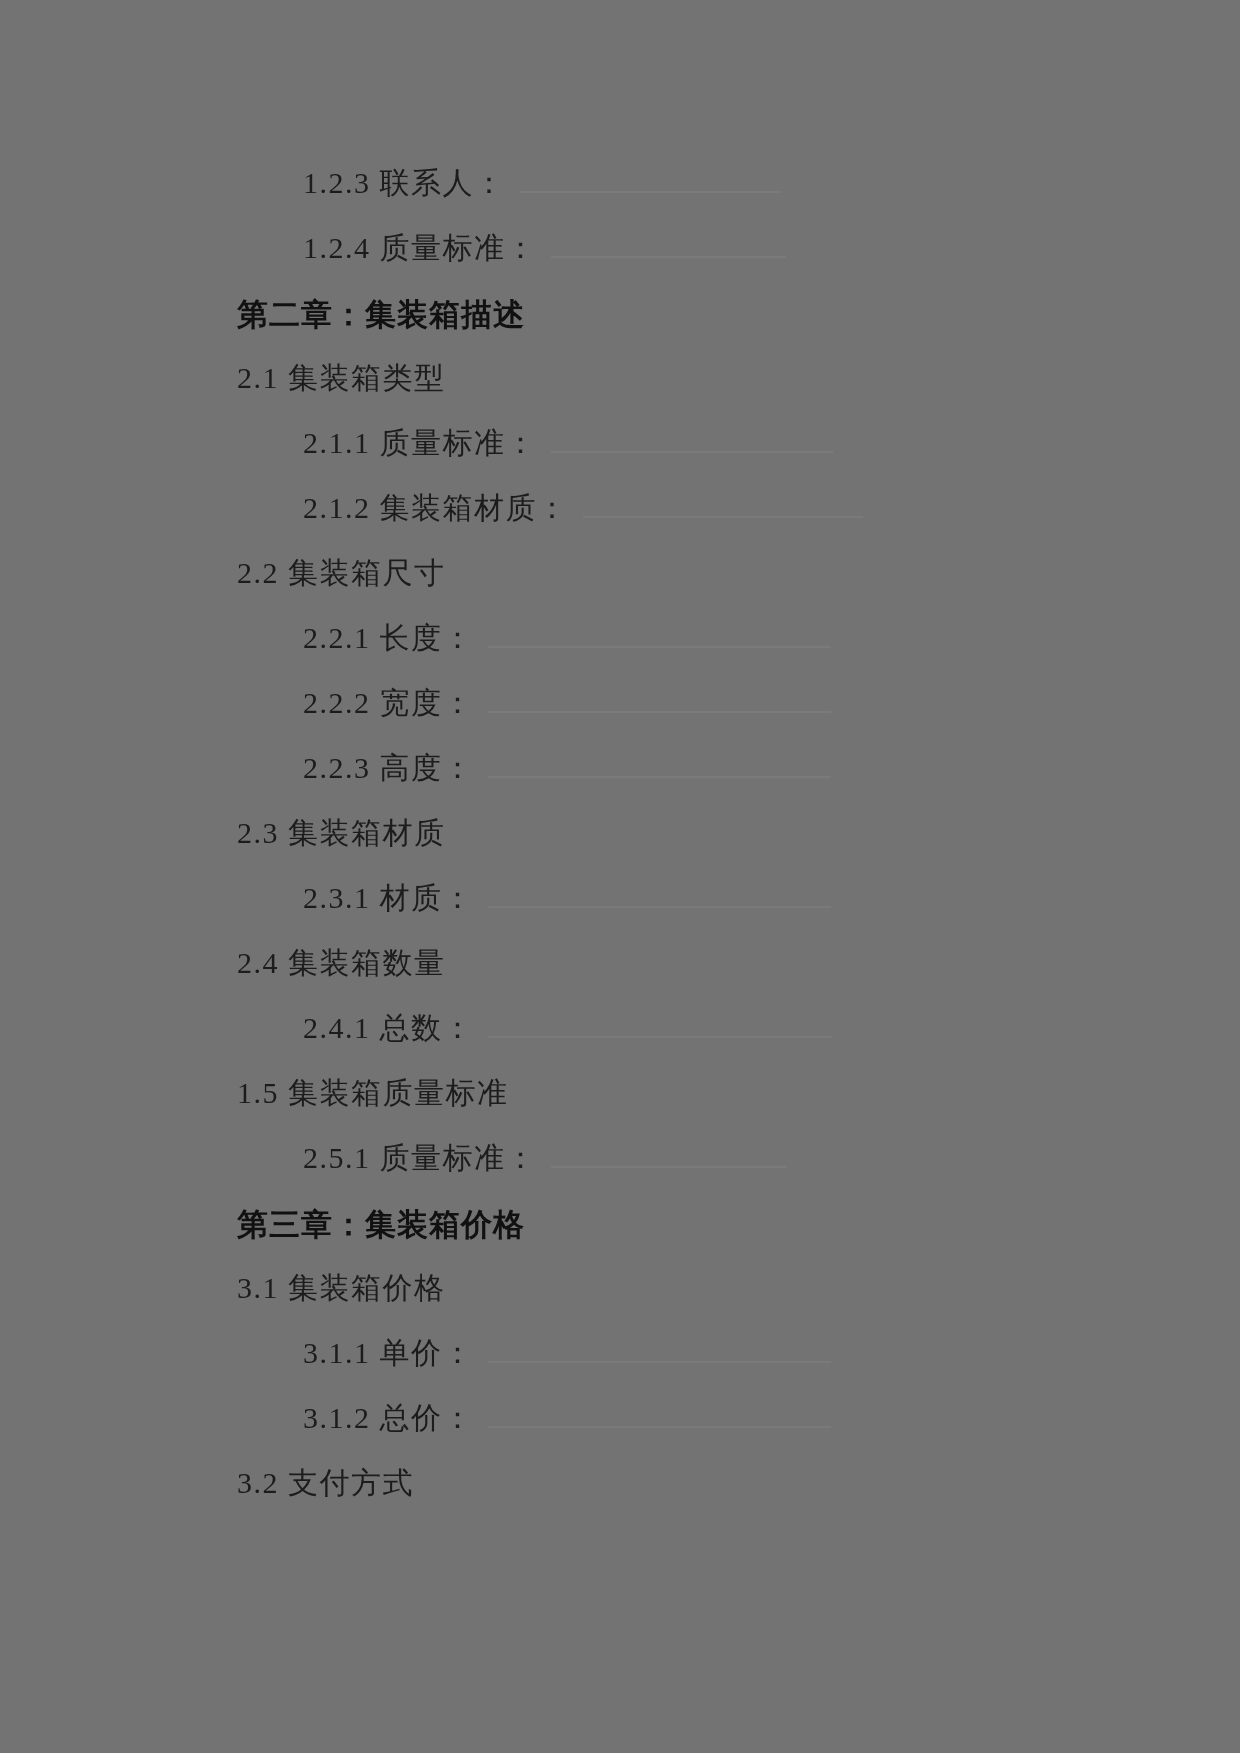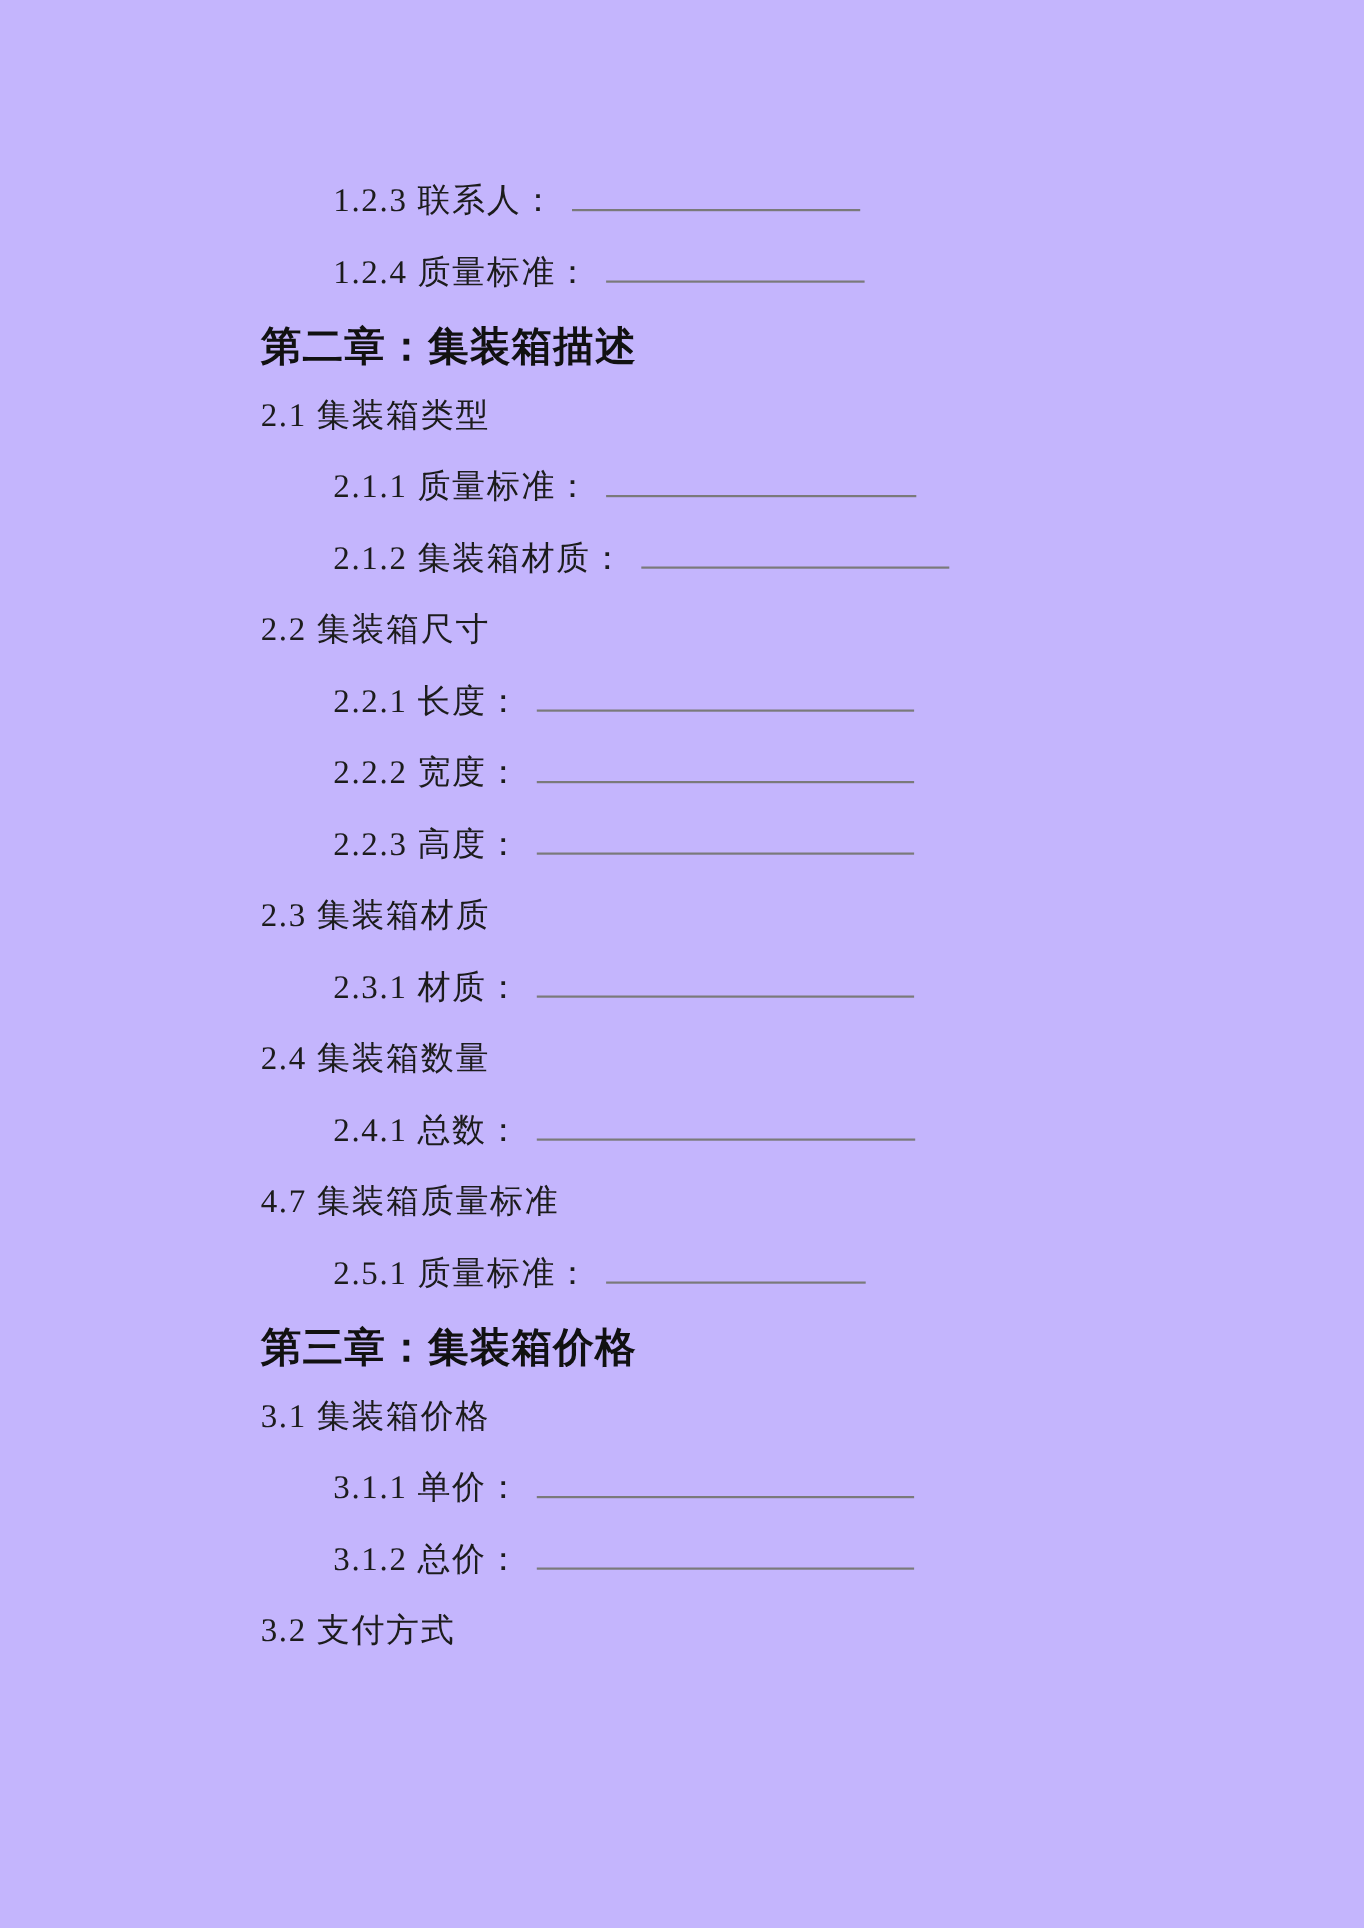--- a/index.html
+++ b/index.html
@@ -4,42 +4,42 @@
 <style>
   html, body {
     margin: 0;
     padding: 0;
     background: #ffffff;
   }
   .page {
     position: relative;
     width: 1240px;
     height: 1753px;
-    background: #c4b5fd;
+    background: #737373;
     overflow: hidden;
     font-family: "Liberation Serif", serif;
     color: #1c1c1c;
     box-sizing: border-box;
     padding-top: 166px;
     padding-left: 237px;
     padding-right: 60px;
   }
   .row {
     white-space: nowrap;
   }
   .row.section, .row.item {
     font-size: 30px;
     line-height: 33px;
     margin-bottom: 32px;
     letter-spacing: 1.5px;
     font-weight: 400;
   }
   .row.chapter {
     font-family: "Liberation Sans", sans-serif;
-    font-size: 37px;
+    font-size: 31px;
     line-height: 38px;
     margin-bottom: 27px;
     font-weight: 700;
     letter-spacing: 1px;
     color: #111111;
   }
   .row.item {
     margin-left: 66px;
   }
   .label {
@@ -64,21 +64,21 @@
       <div class="row item"><span class="label">2.1.1 质量标准：</span><span class="blank" style="width: 282px; border-bottom-color: rgb(122, 122, 122);"></span></div>
       <div class="row item"><span class="label">2.1.2 集装箱材质：</span><span class="blank" style="width: 280px; border-bottom-color: rgb(122, 122, 122);"></span></div>
       <div class="row section"><span class="label">2.2 集装箱尺寸</span></div>
       <div class="row item"><span class="label">2.2.1 长度：</span><span class="blank" style="width: 343px; border-bottom-color: rgb(122, 122, 122);"></span></div>
       <div class="row item"><span class="label">2.2.2 宽度：</span><span class="blank" style="width: 343px; border-bottom-color: rgb(122, 122, 122);"></span></div>
       <div class="row item"><span class="label">2.2.3 高度：</span><span class="blank" style="width: 343px; border-bottom-color: rgb(122, 122, 122);"></span></div>
       <div class="row section"><span class="label">2.3 集装箱材质</span></div>
       <div class="row item"><span class="label">2.3.1 材质：</span><span class="blank" style="width: 343px; border-bottom-color: rgb(122, 122, 122);"></span></div>
       <div class="row section"><span class="label">2.4 集装箱数量</span></div>
       <div class="row item"><span class="label">2.4.1 总数：</span><span class="blank" style="width: 344px; border-bottom-color: rgb(122, 122, 122);"></span></div>
-      <div class="row section"><span class="label">4.7 集装箱质量标准</span></div>
+      <div class="row section"><span class="label">1.5 集装箱质量标准</span></div>
       <div class="row item"><span class="label">2.5.1 质量标准：</span><span class="blank" style="width: 236px; border-bottom-color: rgb(122, 122, 122);"></span></div>
       <div class="row chapter"><span class="label">第三章：集装箱价格</span></div>
       <div class="row section"><span class="label">3.1 集装箱价格</span></div>
       <div class="row item"><span class="label">3.1.1 单价：</span><span class="blank" style="width: 343px; border-bottom-color: rgb(122, 122, 122);"></span></div>
       <div class="row item"><span class="label">3.1.2 总价：</span><span class="blank" style="width: 343px; border-bottom-color: rgb(122, 122, 122);"></span></div>
       <div class="row section"><span class="label">3.2 支付方式</span></div>
     </div>
 </div>
 
 </body></html>

